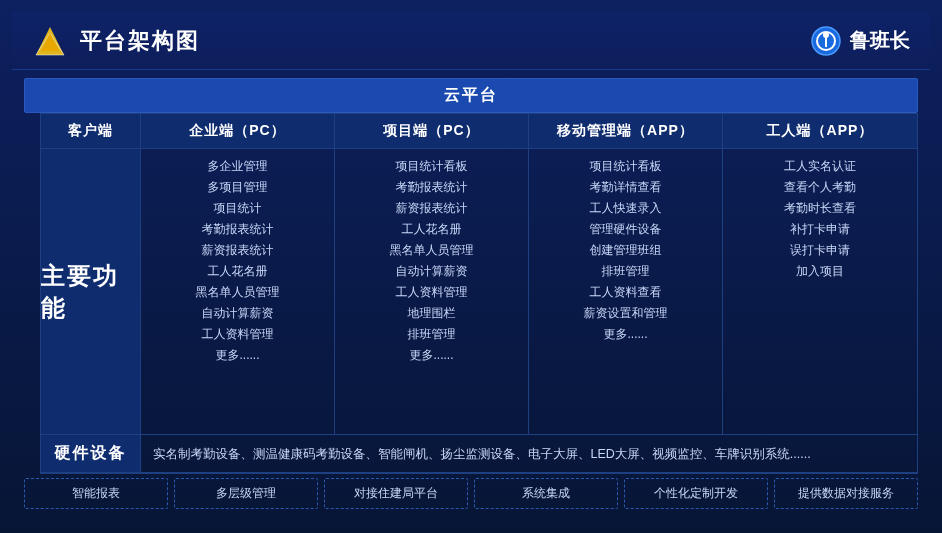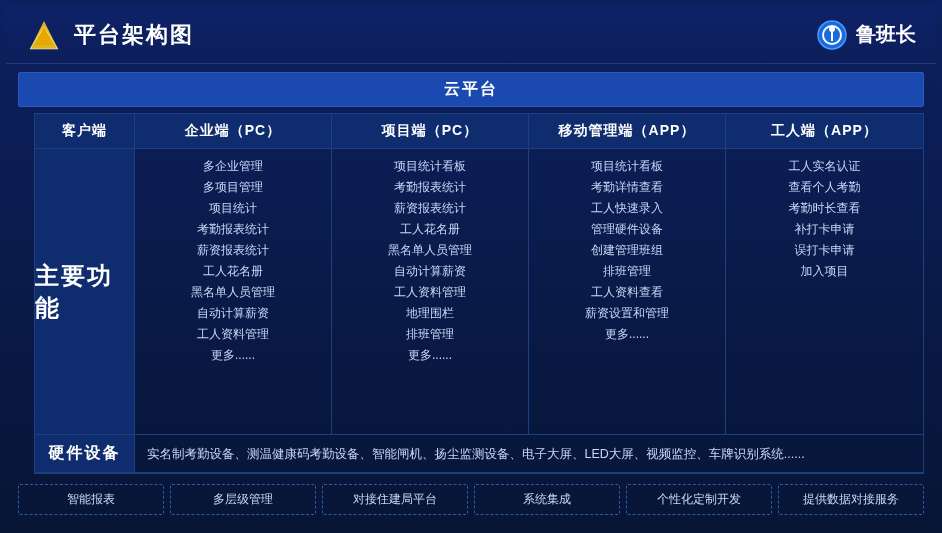--- a/index.html
+++ b/index.html
@@ -10,21 +10,21 @@
       font-family: 'Microsoft YaHei', 'SimHei', Arial, sans-serif;
       overflow: hidden;
     }
 
     .container {
       width: 942px;
       height: 533px;
       background: linear-gradient(180deg, #0d2060 0%, #071535 100%);
       display: flex;
       flex-direction: column;
-      padding: 6px;
+      padding: 12px;
     }
 
     
     .header {
       display: flex;
       align-items: center;
       justify-content: space-between;
       padding: 10px 20px;
       background: linear-gradient(180deg, #0e2268 0%, #0d1e5a 100%);
       border-bottom: 1px solid #1a3a8a;
@@ -65,21 +65,20 @@
       font-size: 20px;
       font-weight: bold;
     }
 
     
     .main {
       flex: 1;
       padding: 8px 12px 8px 12px;
       display: flex;
       flex-direction: column;
-      gap: 6px;
     }
 
     
     .cloud-bar {
       background: #1a4aaf;
       border: 1px solid #2a5abf;
       border-radius: 2px;
       text-align: center;
       color: #ffffff;
       font-size: 16px;

